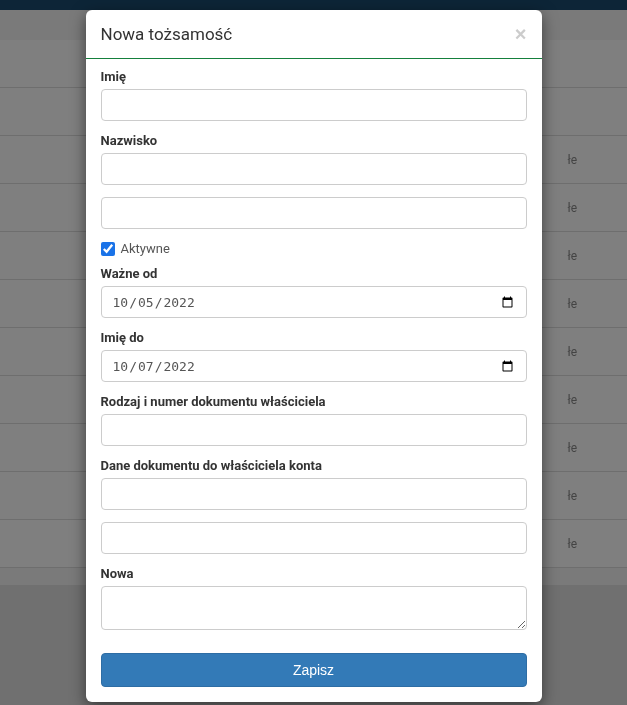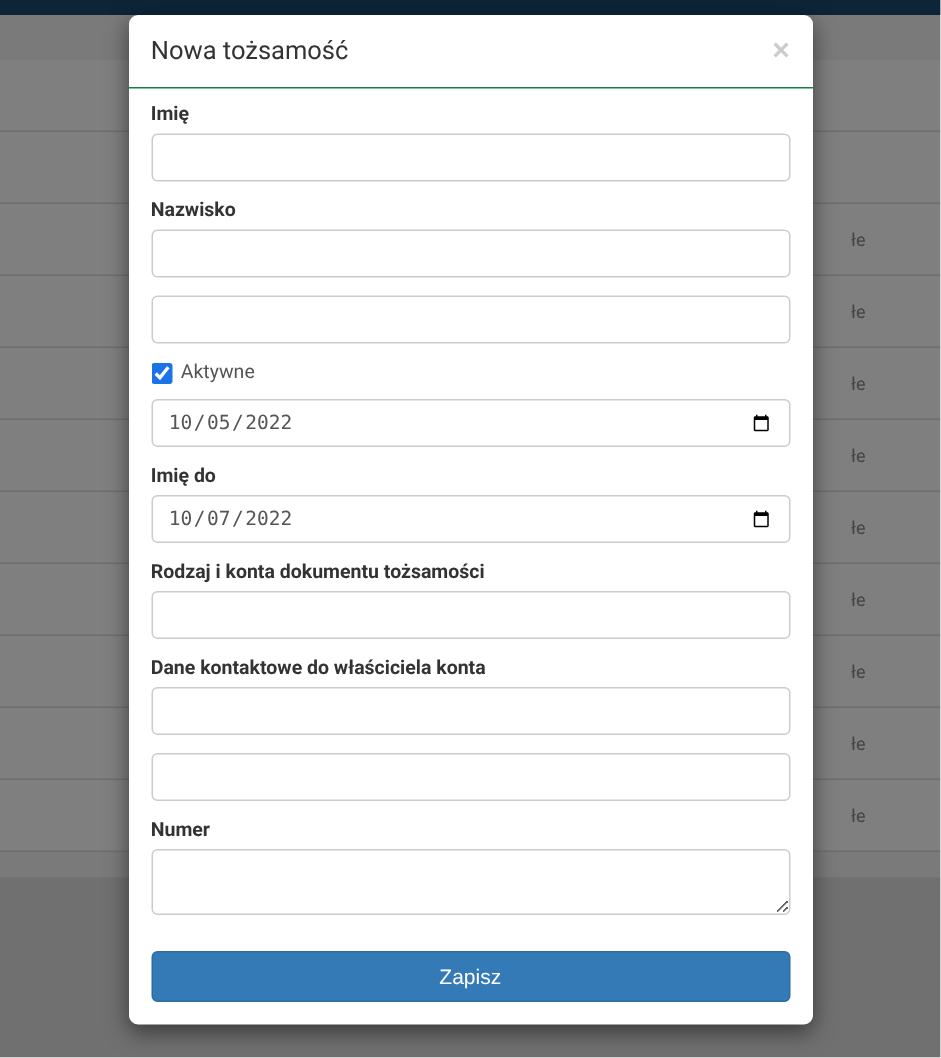--- a/index.html
+++ b/index.html
@@ -211,47 +211,48 @@
     <div class="form-group">
       <input type="text" class="form-control" value="" style="">
     </div>
 
     <div class="checkbox-row">
       <input type="checkbox" id="active-cb" checked="" style="">
       <label for="active-cb">Aktywne</label>
     </div>
 
     <div class="form-group">
+      <label class="form-label">Ważne od</label>
       <div class="date-input-wrap">
         <input type="date" class="form-control" value="2022-10-05" style="">
       </div>
     </div>
 
     <div class="form-group">
       <label class="form-label">Imię do</label>
       <div class="date-input-wrap">
         <input type="date" class="form-control" value="2022-10-07" style="">
       </div>
     </div>
 
     <div class="form-group">
-      <label class="form-label">Rodzaj i konta dokumentu tożsamości</label>
-      <input type="text" class="form-control" value="" style="">
-    </div>
-
-    <div class="form-group">
-      <label class="form-label">Dane kontaktowe do właściciela konta</label>
-      <input type="text" class="form-control" value="" style="">
-    </div>
-
-    <div class="form-group">
-      <input type="text" class="form-control" value="" style="">
-    </div>
-
-    <div class="form-group">
-      <label class="form-label">Numer</label>
+      <label class="form-label">Rodzaj i numer dokumentu właściciela</label>
+      <input type="text" class="form-control" value="" style="">
+    </div>
+
+    <div class="form-group">
+      <label class="form-label">Dane dokumentu do właściciela konta</label>
+      <input type="text" class="form-control" value="" style="">
+    </div>
+
+    <div class="form-group">
+      <input type="text" class="form-control" value="" style="">
+    </div>
+
+    <div class="form-group">
+      <label class="form-label">Nowa</label>
       <textarea class="form-control" style=""></textarea>
     </div>
 
     <button class="btn-primary">Zapisz</button>
 
   </div>
 </div>
 
 </body></html>

